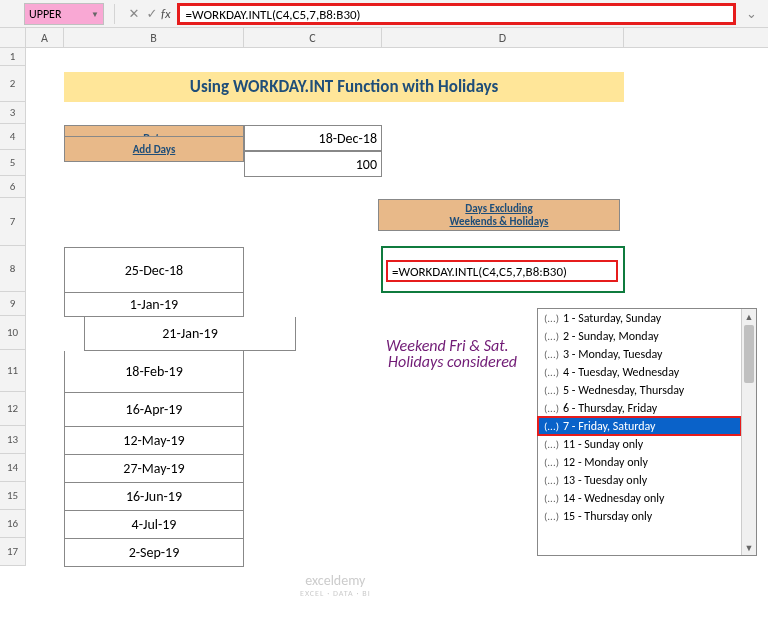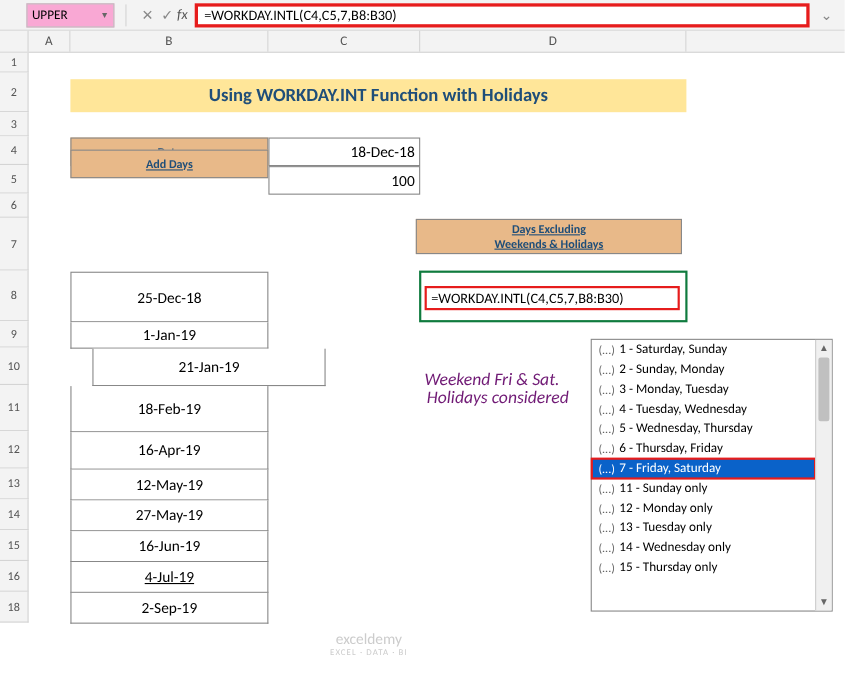--- a/index.html
+++ b/index.html
@@ -123,21 +123,21 @@
     <div class="row" style="height:28px">
         <div class="row-h">14</div>
       </div>
     <div class="row" style="height:28px">
         <div class="row-h">15</div>
       </div>
     <div class="row" style="height:28px">
         <div class="row-h">16</div>
       </div>
     <div class="row" style="height:28px">
-        <div class="row-h">18</div>
+        <div class="row-h">17</div>
       </div>
 
     <div class="title-band">Using WORKDAY.INT Function with Holidays</div>
 
     <div class="tbl-label" style="left:64px;top:77px;width:180px;height:26px">Date</div>
     <div class="tbl-val" style="left:244px;top:77px;width:138px;height:26px">18-Dec-18</div>
     <div class="tbl-label" style="left:64px;top:88px;width:180px;height:26px">Add Days</div>
     <div class="tbl-val" style="left:244px;top:103px;width:138px;height:26px">100</div>
 
     <div class="tbl-label" style="left:378px;top:151px;width:242px;height:32px;white-space:pre-line">Days Excluding
@@ -145,21 +145,21 @@
 
     <div id="holiday-list">
         <div class="tbl-hol" style="left: 64px; width: 180px; top: 199px; height: 46px; border-top: 1px solid rgb(136, 136, 136); text-align: center;">25-Dec-18</div>
         <div class="tbl-hol" style="left: 64px; width: 180px; top: 245px; height: 24px;">1-Jan-19</div>
         <div class="tbl-hol" style="left: 64px; width: 212px; top: 269px; height: 34px; margin-left: 20px;">21-Jan-19</div>
         <div class="tbl-hol" style="left: 64px; width: 180px; top: 303px; height: 42px;">18-Feb-19</div>
         <div class="tbl-hol" style="left: 64px; width: 180px; top: 345px; height: 34px;">16-Apr-19</div>
         <div class="tbl-hol" style="left: 64px; width: 180px; top: 379px; height: 28px;">12-May-19</div>
         <div class="tbl-hol" style="left: 64px; width: 180px; top: 407px; height: 28px;">27-May-19</div>
         <div class="tbl-hol" style="left: 64px; width: 180px; top: 435px; height: 28px;">16-Jun-19</div>
-        <div class="tbl-hol" style="left: 64px; width: 180px; top: 463px; height: 28px; text-decoration: underline;">4-Jul-19</div>
+        <div class="tbl-hol" style="left: 64px; width: 180px; top: 463px; height: 28px;">4-Jul-19</div>
         <div class="tbl-hol" style="left: 64px; width: 180px; top: 491px; height: 28px;">2-Sep-19</div>
       </div>
 
     <div class="active-cell" style="left:381px;top:198px;width:244px;height:47px">
       <div class="inner-red" style="left:3px;top:12px;width:232px;height:22px">
         <span>=WORKDAY.INTL(C4,C5,7,B8:B30)</span>
       </div>
     </div>
 
     <div class="note-box" style="left:386px;top:290px">Weekend Fri &amp; Sat.</div>

